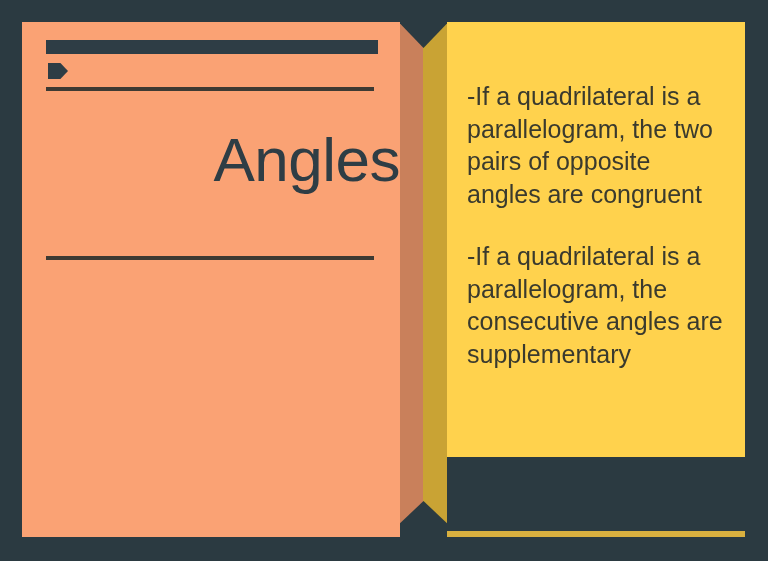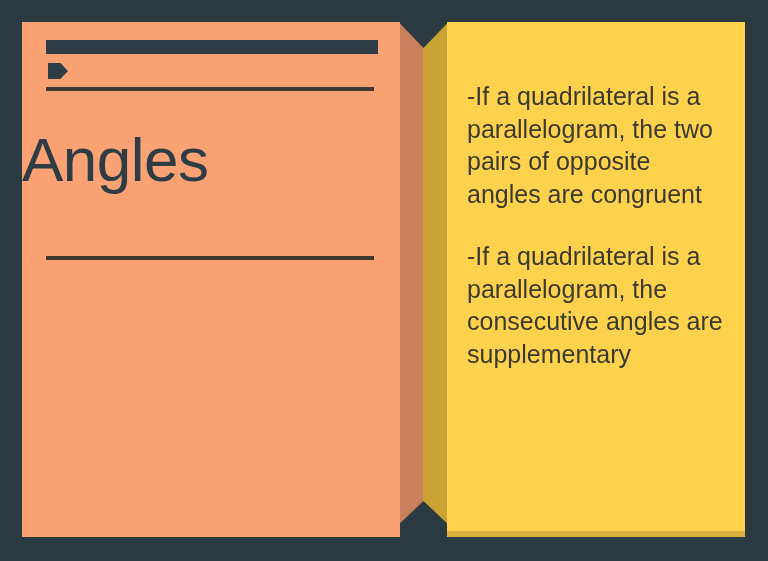--- a/index.html
+++ b/index.html
@@ -58,21 +58,21 @@
     height: 515px;
     background: #c9a334;
   }
 
   
   .page-right {
     position: absolute;
     left: 425px;
     top: 0;
     width: 298px;
-    height: 515px;
+    height: 435px;
     background: #ffd24d;
   }
 
   
   .spine-notch-top {
     position: absolute;
     left: 378px;
     top: 0;
     width: 47px;
     height: 26px;
@@ -136,21 +136,21 @@
     top: 234px;
     width: 328px;
     height: 4px;
   }
 
   .card-title {
     position: absolute;
     left: 0;
     top: 105px;
     width: 378px;
-    text-align: left;
+    text-align: right;
     font-size: 62px;
     line-height: 1.05;
     color: #2e3d45;
     letter-spacing: -0.5px;
     white-space: nowrap;
   }
 
   
   .notes {
     position: absolute;

